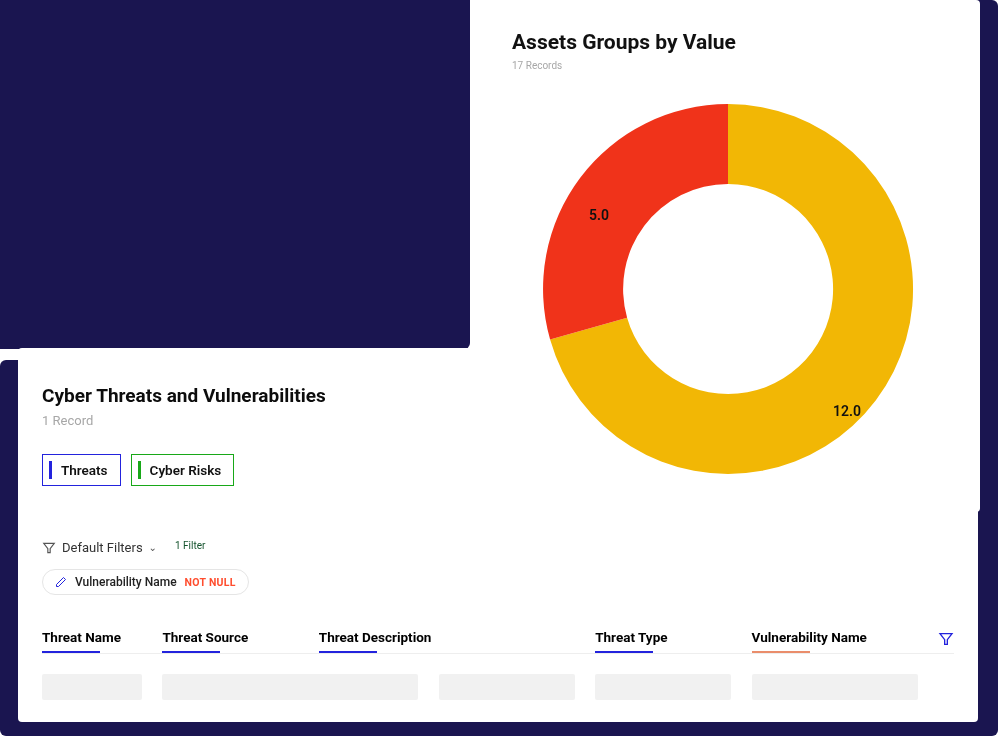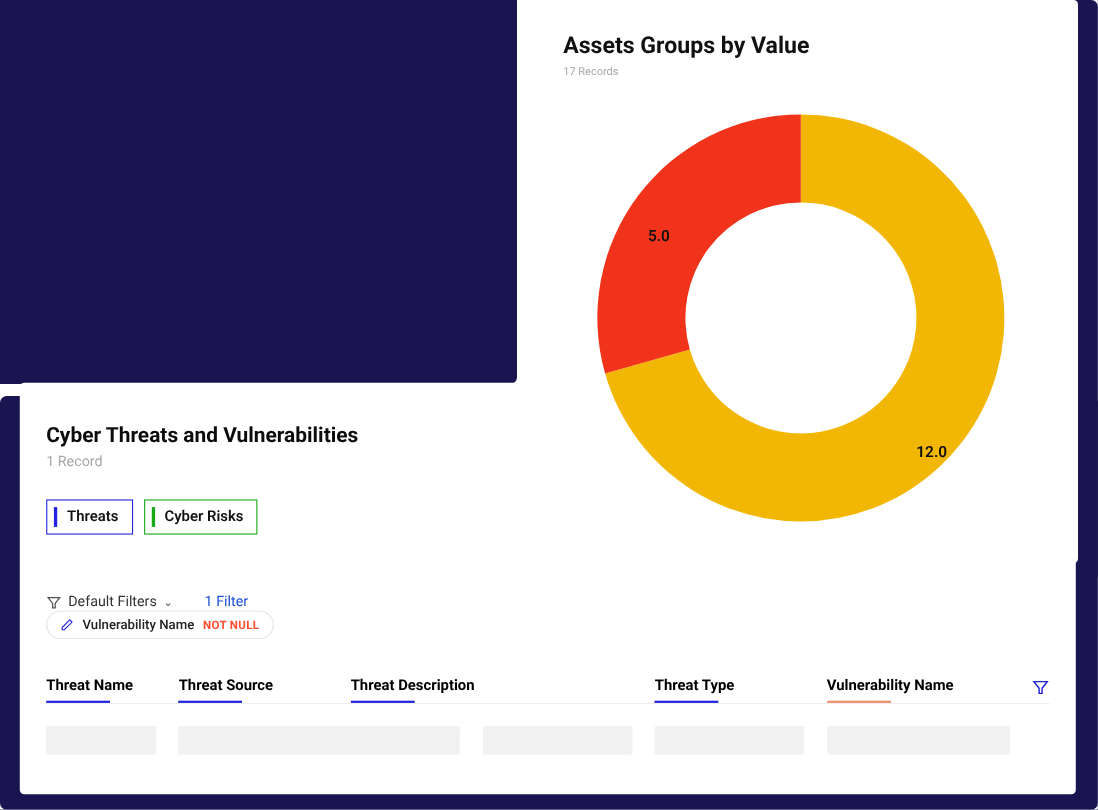--- a/index.html
+++ b/index.html
@@ -100,22 +100,23 @@
     .tab.green { border-color: #18a818; }
     .tab.green .bar { background: #18a818; }
     .tab.pink { border-color: #e85ce8; }
     .tab.pink .bar { background: #e85ce8; }
     .tab.orange { border-color: #f0a400; }
     .tab.orange .bar { background: #f0a400; }
 
     .filters-row {
       display: flex;
       align-items: flex-start;
-      gap: 21px;
+      gap: 10px;
       font-size: 13px;
+      margin-bottom: 14px;
     }
 
     .filter-icon-svg {
       width: 14px;
       height: 14px;
     }
 
     .default-filters {
       display: flex;
       align-items: center;
@@ -124,22 +125,22 @@
       font-size: 13px;
       cursor: pointer;
     }
 
     .chev {
       font-size: 10px;
       color: #555;
     }
 
     .filter-count {
-      color: #1d4ed8;
-      font-size: 13px;
+      color: #14532d;
+      font-size: 10px;
       margin-left: 8px;
     }
 
     .filter-chip {
       display: inline-flex;
       align-items: center;
       border: 1px solid #e5e5e5;
       border-radius: 18px;
       padding: 5px 12px;
       font-size: 12px;

